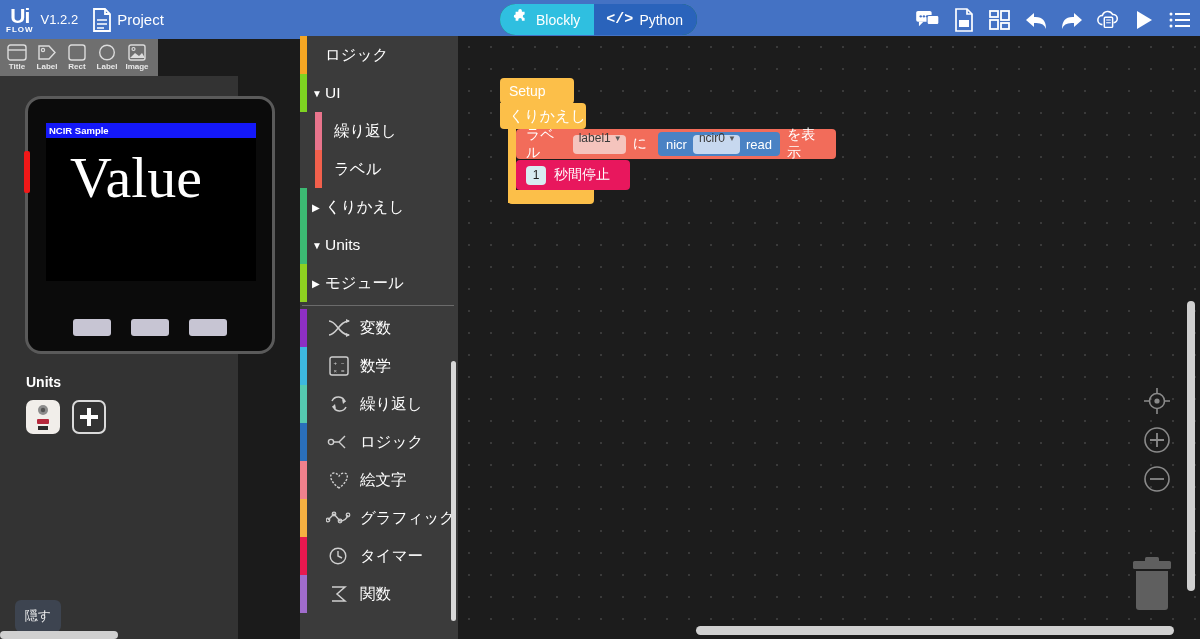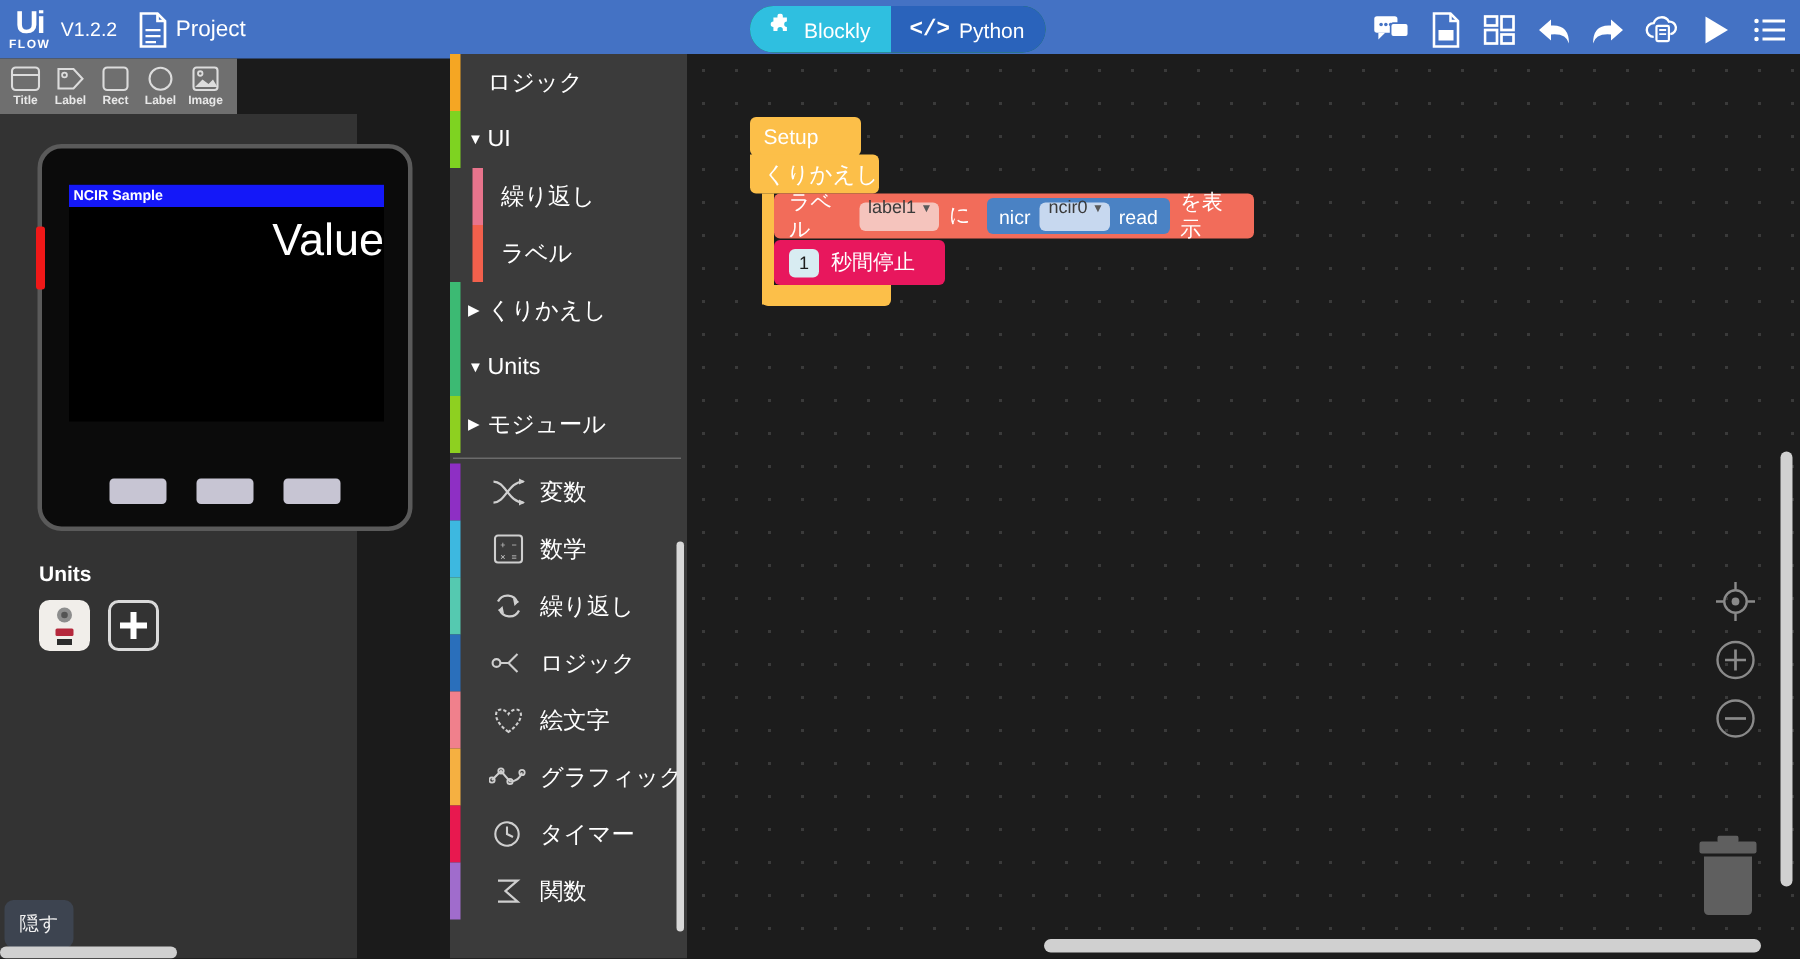--- a/index.html
+++ b/index.html
@@ -91,22 +91,22 @@
   #screen-title {
     width: 100%; height: 15px; background: #1418f8;
     color: #ffffff; font-size: 9.5px; font-weight: bold; padding-left: 3px;
     line-height: 15px;
   }
   #screen-temp {
     color: #f2f2f2; font-size: 20px; margin-top: 12px; margin-left: 17px;
     font-family: "Liberation Sans", sans-serif;
   }
   #screen-value {
-    color: #ffffff; font-size: 30px; margin-top: 6px; text-align:right;
-    margin-left: 24px; font-family: Liberation Sans, sans-serif;
+    color: #ffffff; font-size: 58px; margin-top: 6px; text-align:left;
+    margin-left: 24px; font-family: Liberation Serif, serif;
   }
   .dev-btn {
     position: absolute; bottom: 15px; width: 38px; height: 17px;
     background: #c7c5d3; border-radius: 3px;
   }
   #dev-btn-a { left: 45px; }
   #dev-btn-b { left: 103px; }
   #dev-btn-c { left: 161px; }
 
   #units-section { position: absolute; left: 26px; top: 298px; }
@@ -114,21 +114,21 @@
   #units-row { display: flex; gap: 12px; margin-top: 10px; }
   .unit-chip {
     width: 34px; height: 34px; background: #f1eeea; border-radius: 7px;
     position: relative; cursor:pointer;
   }
   #unit-add {
     width: 34px; height: 34px; border: 2px solid #dadada; border-radius: 7px;
     display: flex; align-items: center; justify-content: center; cursor:pointer;
   }
   #hide-btn {
-    position: absolute; left: 3px; top: 524px; width: 46px; height: 32px;
+    position: absolute; left: 15px; top: 524px; width: 46px; height: 32px;
     background: #3d4450; border-radius: 6px; color: #f0f0f0; font-size: 13px;
     display: flex; align-items: center; justify-content: center; cursor:pointer;
   }
 
   
   #cat-panel {
     position: absolute; left: 300px; top: 36px; width: 158px; height: 603px;
     background: #3b3b3b; overflow: hidden;
   }
   .cat-row {

